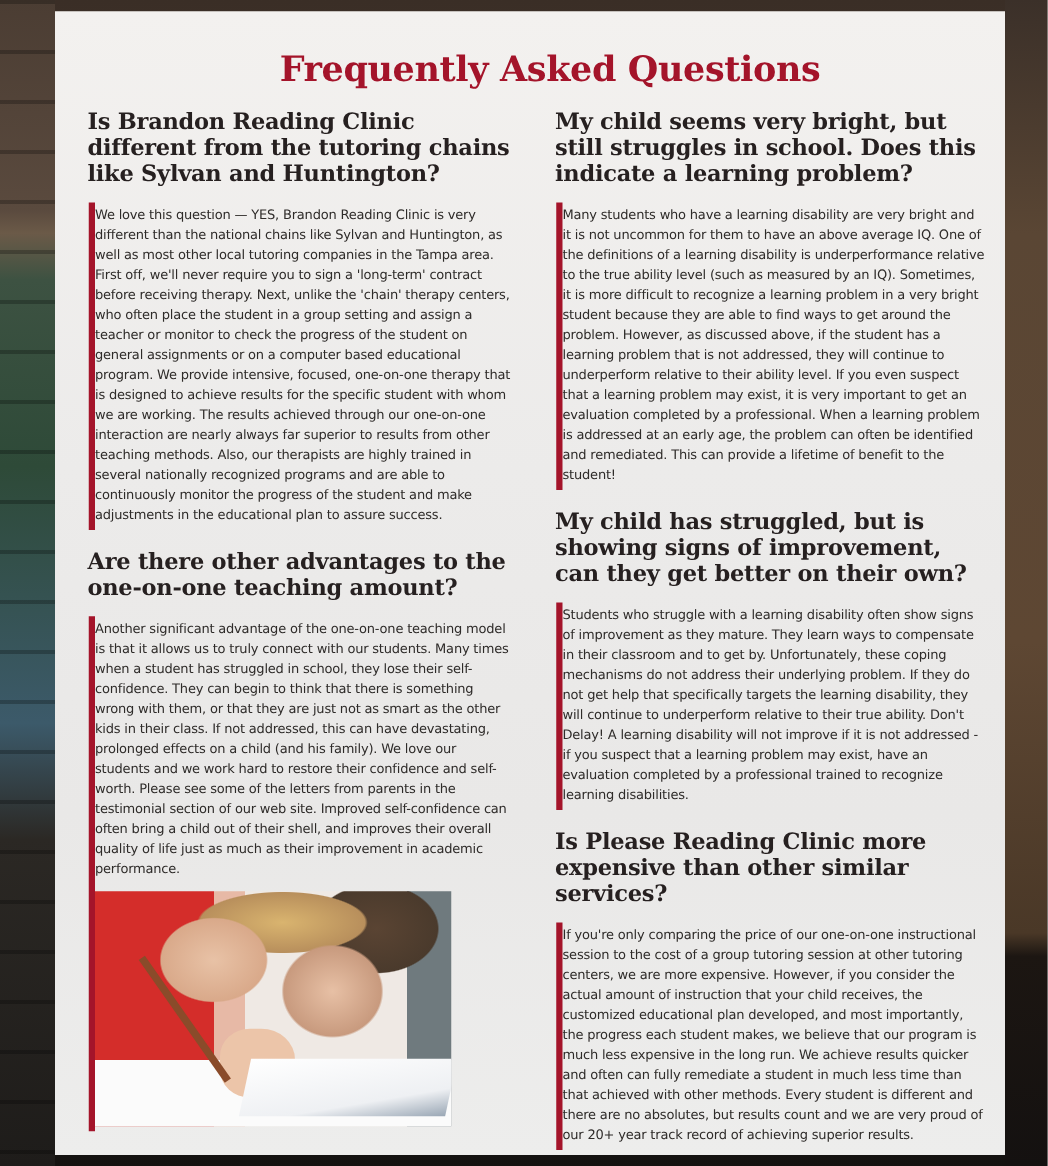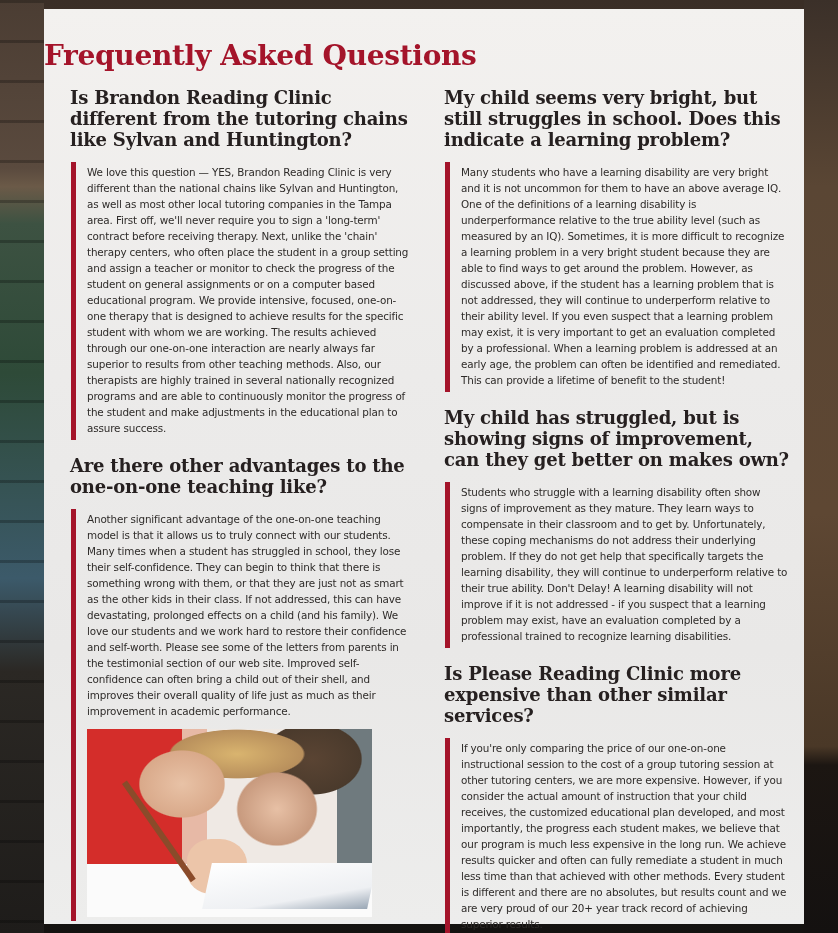--- a/index.html
+++ b/index.html
@@ -20,22 +20,22 @@
       background: linear-gradient(180deg, #3b3029 0%, #5a4634 20%, #5e4733 55%, #4a3827 80%, #1c1612 82%, #141110 100%);
     }
     .panel {
       position: absolute;
       left: 44px; top: 9px;
       width: 760px; height: 915px;
       background: linear-gradient(180deg, #f3f1ef 0%, #ecebea 40%, #e9e8e7 70%, #ededec 100%);
     }
     .faq-title {
       position: absolute;
-      left: 0; top: 30px; width: 760px;
-      text-align: left;
+      left: 16px; top: 30px; width: 760px;
+      text-align: center;
       font-family: "DejaVu Serif", serif;
       font-weight: bold;
       font-size: 28px;
       color: #a4142a;
       letter-spacing: -0.3px;
     }
     .col {
       position: absolute;
       top: 78px;
     }
@@ -45,21 +45,20 @@
       font-family: "DejaVu Serif", serif;
       font-weight: bold;
       font-size: 18px;
       line-height: 21px;
       color: #262020;
       letter-spacing: -0.2px;
       margin-bottom: 12px;
     }
     .a {
       border-left: 5px solid #a4142a;
-      padding-left: 11px;
       margin-left: 1px;
       font-family: "DejaVu Sans", sans-serif;
       font-size: 10.4px;
       line-height: 16px;
       color: #2e2b29;
       letter-spacing: -0.15px;
       padding-top: 2px;
       padding-bottom: 4px;
       margin-bottom: 15px;
     }
@@ -102,41 +101,41 @@
   <h1 class="faq-title">Frequently Asked Questions</h1>
 
   <div class="col col-left">
     <div>
       <h2 class="q">Is Brandon Reading Clinic different from the tutoring chains like Sylvan and Huntington?</h2>
       <div class="a">
         <p>We love this question — YES, Brandon Reading Clinic is very different than the national chains like Sylvan and Huntington, as well as most other local tutoring companies in the Tampa area. First off, we'll never require you to sign a 'long-term' contract before receiving therapy. Next, unlike the 'chain' therapy centers, who often place the student in a group setting and assign a teacher or monitor to check the progress of the student on general assignments or on a computer based educational program. We provide intensive, focused, one-on-one therapy that is designed to achieve results for the specific student with whom we are working. The results achieved through our one-on-one interaction are nearly always far superior to results from other teaching methods. Also, our therapists are highly trained in several nationally recognized programs and are able to continuously monitor the progress of the student and make adjustments in the educational plan to assure success.</p>
       </div>
     </div>
     <div>
-      <h2 class="q">Are there other advantages to the one-on-one teaching like?</h2>
+      <h2 class="q">Are there other advantages to the one-on-one teaching amount?</h2>
       <div class="a">
         <p>Another significant advantage of the one-on-one teaching model is that it allows us to truly connect with our students. Many times when a student has struggled in school, they lose their self-confidence. They can begin to think that there is something wrong with them, or that they are just not as smart as the other kids in their class. If not addressed, this can have devastating, prolonged effects on a child (and his family). We love our students and we work hard to restore their confidence and self-worth. Please see some of the letters from parents in the testimonial section of our web site. Improved self-confidence can often bring a child out of their shell, and improves their overall quality of life just as much as their improvement in academic performance.</p>
         <div class="photo">
           <div class="hand"></div>
           <div class="book"></div>
           <div class="pencil"></div>
         </div>
       </div>
     </div>
   </div>
 
   <div class="col col-right">
     <div>
       <h2 class="q">My child seems very bright, but still struggles in school. Does this indicate a learning problem?</h2>
       <div class="a">
         <p>Many students who have a learning disability are very bright and it is not uncommon for them to have an above average IQ. One of the definitions of a learning disability is underperformance relative to the true ability level (such as measured by an IQ). Sometimes, it is more difficult to recognize a learning problem in a very bright student because they are able to find ways to get around the problem. However, as discussed above, if the student has a learning problem that is not addressed, they will continue to underperform relative to their ability level. If you even suspect that a learning problem may exist, it is very important to get an evaluation completed by a professional. When a learning problem is addressed at an early age, the problem can often be identified and remediated. This can provide a lifetime of benefit to the student!</p>
       </div>
     </div>
     <div>
-      <h2 class="q">My child has struggled, but is showing signs of improvement, can they get better on makes own?</h2>
+      <h2 class="q">My child has struggled, but is showing signs of improvement, can they get better on their own?</h2>
       <div class="a">
         <p>Students who struggle with a learning disability often show signs of improvement as they mature. They learn ways to compensate in their classroom and to get by. Unfortunately, these coping mechanisms do not address their underlying problem. If they do not get help that specifically targets the learning disability, they will continue to underperform relative to their true ability. Don't Delay! A learning disability will not improve if it is not addressed - if you suspect that a learning problem may exist, have an evaluation completed by a professional trained to recognize learning disabilities.</p>
       </div>
     </div>
     <div>
       <h2 class="q">Is Please Reading Clinic more expensive than other similar services?</h2>
       <div class="a">
         <p>If you're only comparing the price of our one-on-one instructional session to the cost of a group tutoring session at other tutoring centers, we are more expensive. However, if you consider the actual amount of instruction that your child receives, the customized educational plan developed, and most importantly, the progress each student makes, we believe that our program is much less expensive in the long run. We achieve results quicker and often can fully remediate a student in much less time than that achieved with other methods. Every student is different and there are no absolutes, but results count and we are very proud of our 20+ year track record of achieving superior results.</p>
       </div>
     </div>

